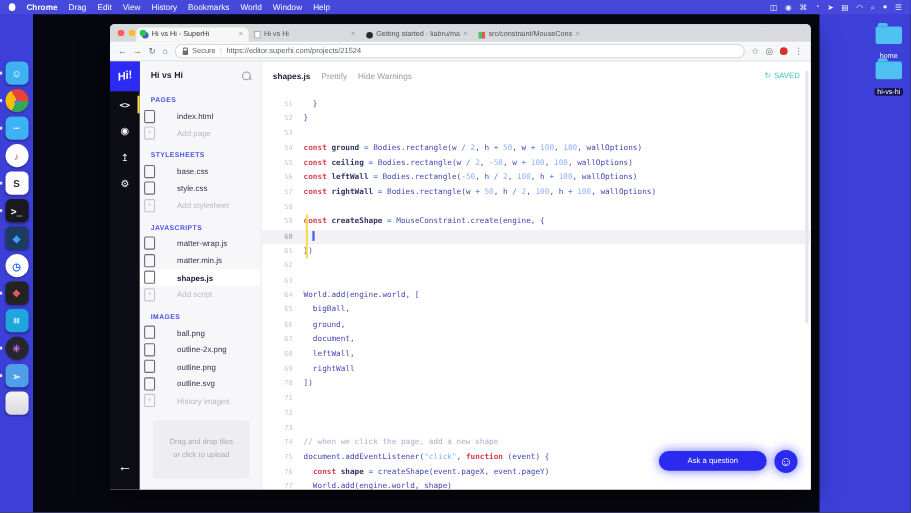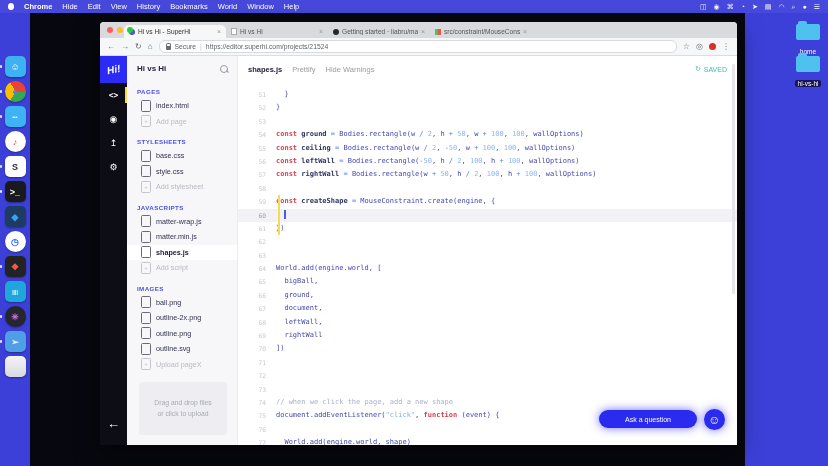--- a/index.html
+++ b/index.html
@@ -70,21 +70,21 @@
   .rail-ic.active::after{content:"";position:absolute;right:0;top:4px;bottom:4px;width:2px;background:#f7dc4e;}
   .code-glyph{font-family:"DejaVu Sans Mono",monospace;font-weight:bold;font-size:8px;}
   #back-btn{position:absolute;left:0;bottom:14px;width:27px;text-align:center;color:#fff;font-size:13px;}
   #files{width:110px;background:#f7f7f9;border-right:1px solid #ececf0;flex:none;
          font-size:7.2px;color:#30304f;overflow:hidden;}
   #files-head{display:flex;align-items:center;justify-content:space-between;padding:8px 9px 6px 10px;}
   #project-title{font-weight:bold;font-size:8px;color:#23233f;}
   .mag{position:relative;width:6px;height:6px;border:1px solid #9a9aa5;border-radius:50%;}
   .mag::after{content:"";position:absolute;left:5px;top:5px;width:3px;height:1px;background:#9a9aa5;transform:rotate(45deg);}
   .sec-hdr{font-size:6.2px;font-weight:bold;color:#4b50e2;letter-spacing:.4px;margin:9px 0 3px 10px;}
-  .f-row{display:flex;align-items:center;gap:5px;height:15.5px;padding-left:14px;}
+  .f-row{display:flex;align-items:center;gap:20px;height:15.5px;padding-left:4px;}
   .f-row.selected{background:#fff;font-weight:bold;color:#23233f;}
   .f-row.add{color:#b9b9c2;}
   .doc{width:8px;height:10px;border:1px solid #6a6a78;border-radius:1.5px;flex:none;
        display:flex;align-items:center;justify-content:center;font-size:6px;color:#6a6a78;}
   .f-row.add .doc{border-color:#c4c4cc;color:#c4c4cc;}
   #dropzone{margin:10px 10px 0 12px;background:#eeeef2;border-radius:3px;padding:16px 6px;
             text-align:center;color:#a9a9b2;font-size:6.8px;line-height:1.55;}
   
   #editor{flex:1;background:#fff;position:relative;overflow:hidden;}
   #ed-header{height:26px;display:flex;align-items:center;gap:10px;padding:0 10px;font-size:7.5px;}
@@ -118,21 +118,21 @@
 </style>
 </head>
 <body>
 
 <div id="screen">
 
   <div id="menubar">
     <div id="menu-left">
       <span class="apple"></span>
     <span class="menu-item app">Chrome</span>
-        <span class="menu-item">Hide</span>
+        <span class="menu-item">Drag</span>
         <span class="menu-item">Edit</span>
         <span class="menu-item">View</span>
         <span class="menu-item">History</span>
         <span class="menu-item">Bookmarks</span>
         <span class="menu-item">World</span>
         <span class="menu-item">Window</span>
         <span class="menu-item">Help</span>
       </div>
     <div id="menu-right">
         <span>◫</span>
@@ -337,21 +337,21 @@
             <div class="f-row file">
               <span class="doc"></span>
               <span>outline.png</span>
             </div>
             <div class="f-row file">
               <span class="doc"></span>
               <span>outline.svg</span>
             </div>
             <div class="f-row add">
               <span class="doc">+</span>
-              <span>Upload pageX</span>
+              <span>History images</span>
             </div>
           </div>
         <div id="dropzone">
           <span>Drag and drop files</span><br>
           <span>or click to upload</span>
         </div>
       </div>
 
       <div id="editor">
         <div id="ed-header">
@@ -462,20 +462,21 @@
             <div class="crow">
               <span class="gut">74</span>
               <span class="ctext"><span class="tk-c">// when we click the page, add a new shape</span></span>
             </div>
             <div class="crow">
               <span class="gut">75</span>
               <span class="ctext"><span class="tk-p">document.addEventListener(</span><span class="tk-s">"click"</span><span class="tk-p">, </span><span class="tk-k">function </span><span class="tk-p">(event) {</span></span>
             </div>
             <div class="crow">
               <span class="gut">76</span>
+              <span class="ctext"><span class="tk-p">  </span><span class="tk-k">const </span><span class="tk-v">shape </span><span class="tk-o">= </span><span class="tk-p">createShape(event.pageX, event.pageY)</span></span>
             </div>
             <div class="crow">
               <span class="gut">77</span>
               <span class="ctext"><span class="tk-p">  World.add(engine.world, shape)</span></span>
             </div>
           </div>
         <div id="scrollbar"></div>
         <div id="ask-btn">Ask a question</div>
         <div id="smiley-btn">
             <span>☺</span>

